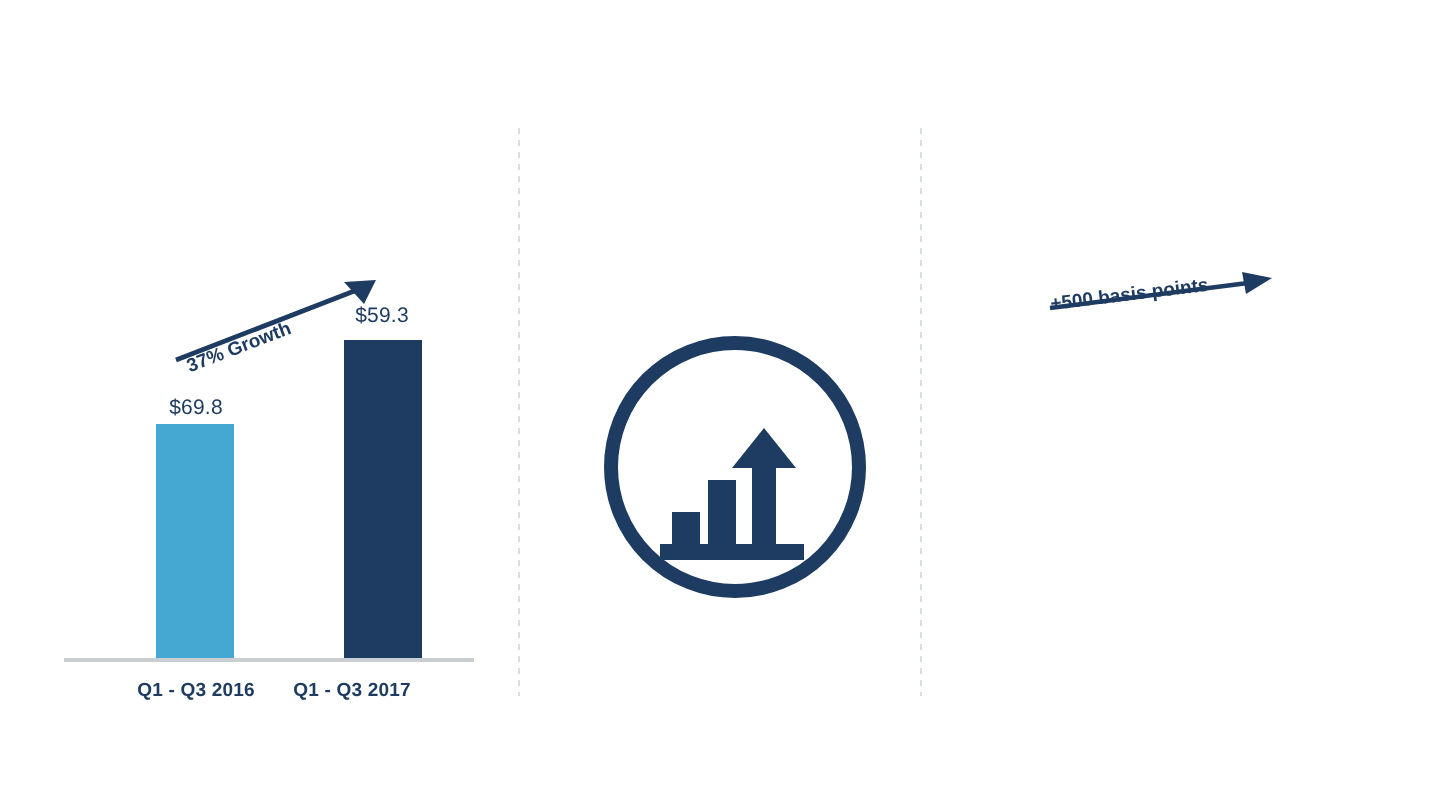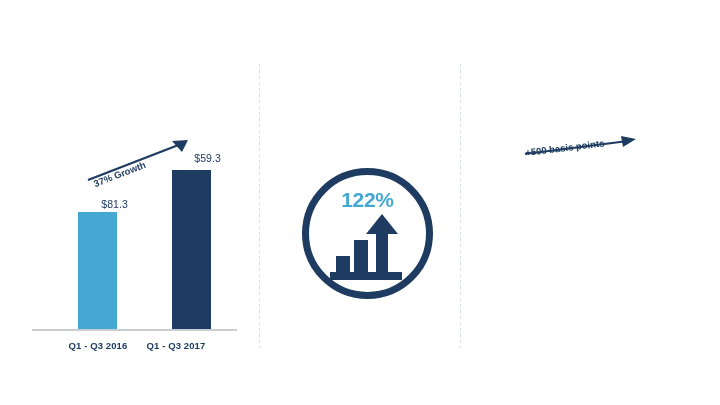--- a/index.html
+++ b/index.html
@@ -55,21 +55,21 @@
     position: absolute;
     bottom: 0;
   }
   .bar.light { background: #45a8d3; }
   .bar.dark  { background: #1e3c61; }
 
   .bar-value {
     position: absolute;
     font-size: 10.5px;
     color: #1e3c61;
-    text-align: right;
+    text-align: center;
     white-space: nowrap;
     letter-spacing: .1px;
   }
 
   .cat-label {
     position: absolute;
     font-size: 9.5px;
     font-weight: bold;
     color: #1e3c61;
     text-align: center;
@@ -157,35 +157,34 @@
   <div class="divider right"></div>
 
   <div class="panel panel-left">
 
     <svg class="annot" style="left:84px; top:136px;" width="110" height="48" viewBox="0 0 110 48">
       <line x1="4" y1="44" x2="97" y2="8" stroke="#1e3c61" stroke-width="2.4"></line>
       <polygon points="104,4 88,5 98,16" fill="#1e3c61"></polygon>
     </svg>
     <div class="annot-text" style="left:96px; top:178px; transform: rotate(-21deg);">37% Growth</div>
 
-    <div class="bar-value" style="left:68px; top:198px; width:60px;">$81.3</div>
+    <div class="bar-value" style="left:68px; top:198px; width:60px;">$69.8</div>
     <div class="bar-value" style="left:161px; top:152px; width:60px;">$59.3</div>
 
     <div class="bar light" style="left:78px; bottom:75px; width:39px; height:118px;"></div>
     <div class="bar dark" style="left:172px; bottom:75px; width:39px; height:160px;"></div>
 
     <div class="axis" style="left:32px; top:329px; width:205px;"></div>
 
     <div class="cat-label" style="left:46px; top:340px; width:104px;">Q1 - Q3 2016</div>
     <div class="cat-label" style="left:124px; top:340px; width:104px;">Q1 - Q3 2017</div>
   </div>
 
   <div class="badge">
     <div class="badge-ring"></div>
-    <div class="badge-pct">122%</div>
     <svg class="badge-icon" viewBox="0 0 80 68">
       <rect x="2" y="58" width="72" height="8" fill="#1e3c61"></rect>
       <rect x="8" y="42" width="14" height="16" fill="#1e3c61"></rect>
       <rect x="26" y="26" width="14" height="32" fill="#1e3c61"></rect>
       <rect x="48" y="16" width="12" height="42" fill="#1e3c61"></rect>
       <polygon points="54,0 70,20 38,20" fill="#1e3c61"></polygon>
     </svg>
   </div>
 
   <div class="panel panel-right">

